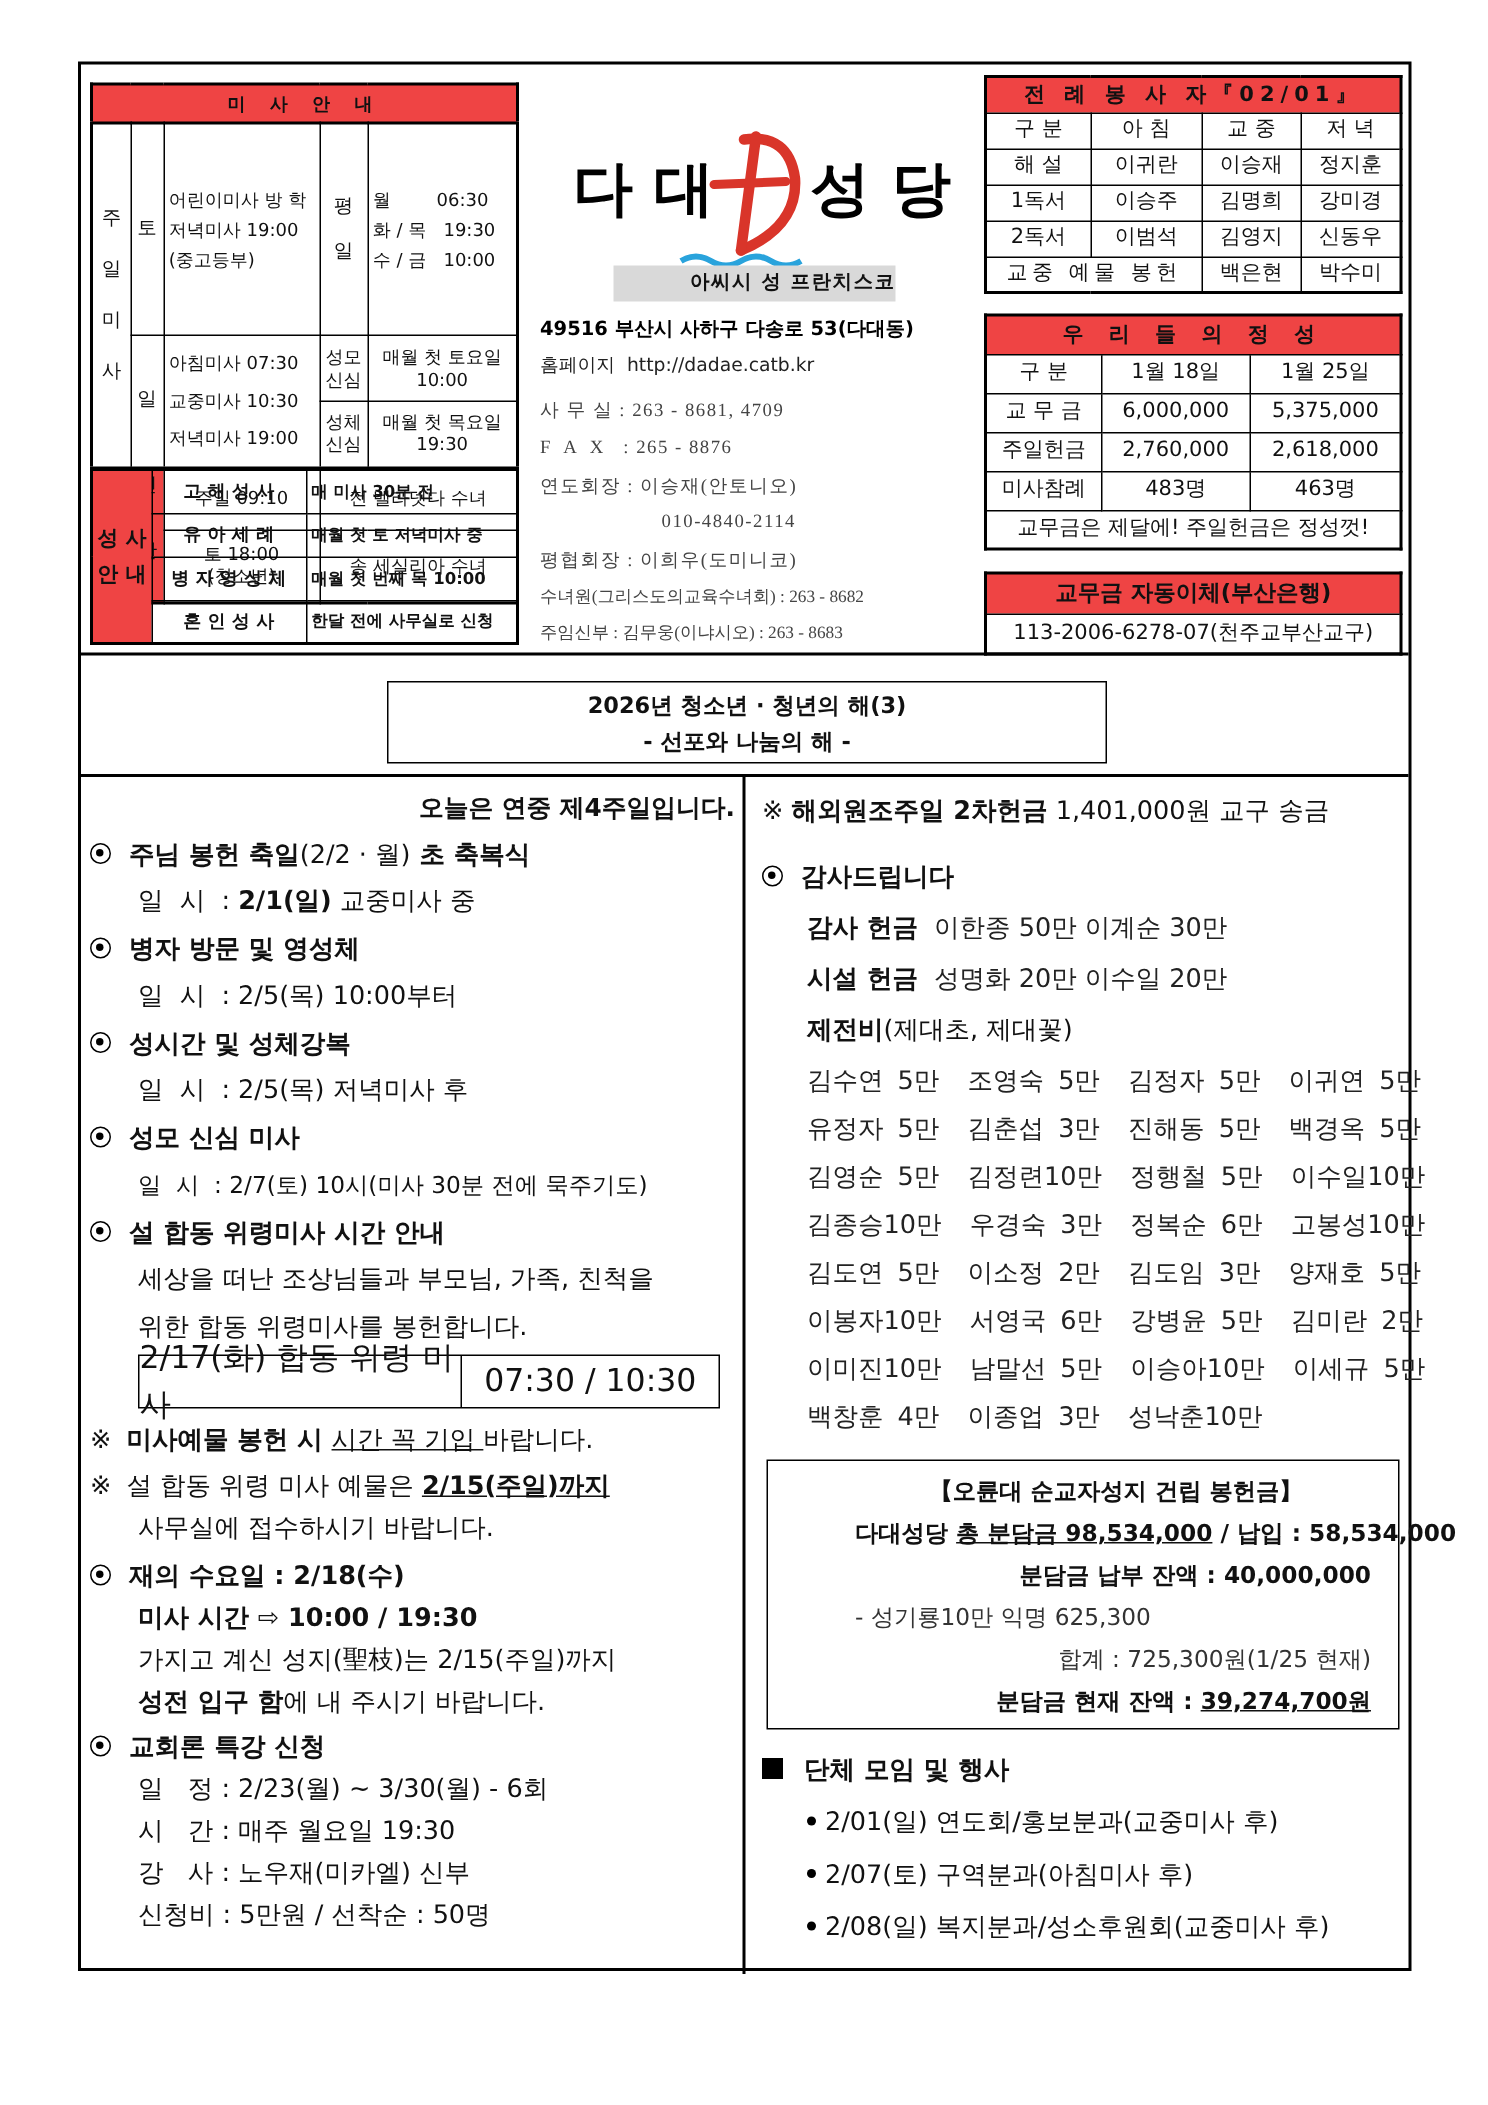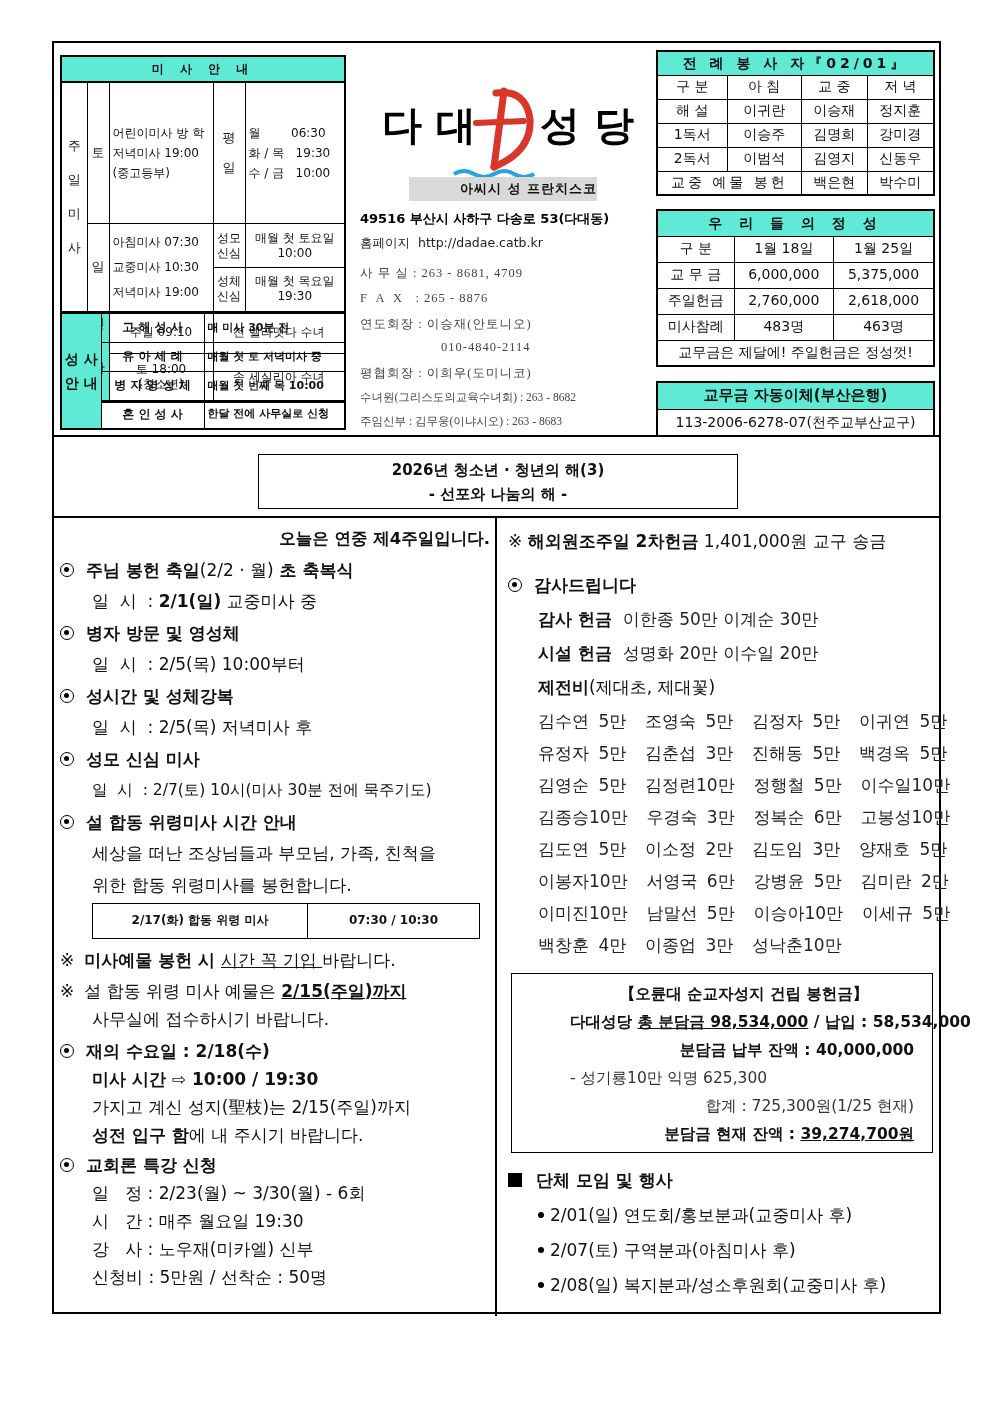--- a/index.html
+++ b/index.html
@@ -2,21 +2,21 @@
 <html><head>
 <meta charset="utf-8">
 <style>
   * { box-sizing: border-box; margin: 0; padding: 0; }
   body { width: 992px; height: 1403px; background: #ffffff; font-family: "DejaVu Sans", sans-serif; color: #111; position: relative; overflow: hidden; }
   .page { position: absolute; left: 52px; top: 41px; width: 889px; height: 1273px; border: 2.5px solid #000; }
   .abs { position: absolute; }
   table { border-collapse: collapse; }
   td { border: 1px solid #000; text-align: center; vertical-align: middle; font-size: 12.5px; line-height: 1.25; }
   .thick { border: 2.5px solid #000; }
-  .gray { background: #5eead4; }
+  .gray { background: #ef4444; }
   .hdr { font-weight: bold; font-size: 15px; letter-spacing: 6px; }
   .b { font-weight: bold; }
   .u { text-decoration: underline; }
 
   
   #mass { left: 6px; top: 12px; width: 286px; }
   #mass td { height: 20px; font-size: 12px; }
   .lft { text-align: left; padding-left: 3px; }
   
   #sacr { left: 6px; top: 269px; width: 286px; }
@@ -37,21 +37,21 @@
   .vline { position: absolute; border-left: 2.5px solid #000; }
 
   #yearbox { left: 204px; top: 411px; width: 480px; height: 55px; border: 1.5px solid #000; text-align: center; font-weight: bold; font-size: 15px; line-height: 24px; padding-top: 3px; }
 
   
   .col { position: absolute; font-size: 17px; line-height: 31.5px; }
   .row { white-space: nowrap; }
   .bullet { display: inline-block; width: 14px; height: 14px; border: 1.5px solid #000; border-radius: 50%; position: relative; margin-right: 12px; vertical-align: -1px; }
   .bullet::after { content: ""; position: absolute; left: 3px; top: 3px; width: 5px; height: 5px; background: #000; border-radius: 50%; }
   .ind { padding-left: 32px; }
-  .notebox { border: 1px solid #000; display: flex; height: 36px; margin: 2px 0 6px 32px; width: 388px; font-weight: bold; font-size: 12px; }
+  .notebox { border: 1px solid #000; display: flex; height: 36px; margin: 2px 0 6px 32px; width: 388px; font-weight: normal; font-size: 21px; }
   .notebox div { display: flex; align-items: center; justify-content: center; }
   .notebox div:first-child { width: 215px; border-right: 1px solid #000; }
   .notebox div:last-child { flex: 1; }
 
   .donor-row { white-space: nowrap; word-spacing: 4px; padding-left: 40px; }
   #fundbox { left: 457px; top: 930px; width: 422px; height: 180px; border: 1px solid #000; font-size: 15.5px; line-height: 28px; padding-left: 44px; }
   .r { text-align: right; padding-right: 18px; }
   .sq { display: inline-block; width: 14px; height: 14px; background: #000; margin-right: 14px; vertical-align: -1px; }
   .dot { display: inline-block; width: 6px; height: 6px; background: #000; border-radius: 50%; margin-right: 6px; vertical-align: 3px; }
 </style>

